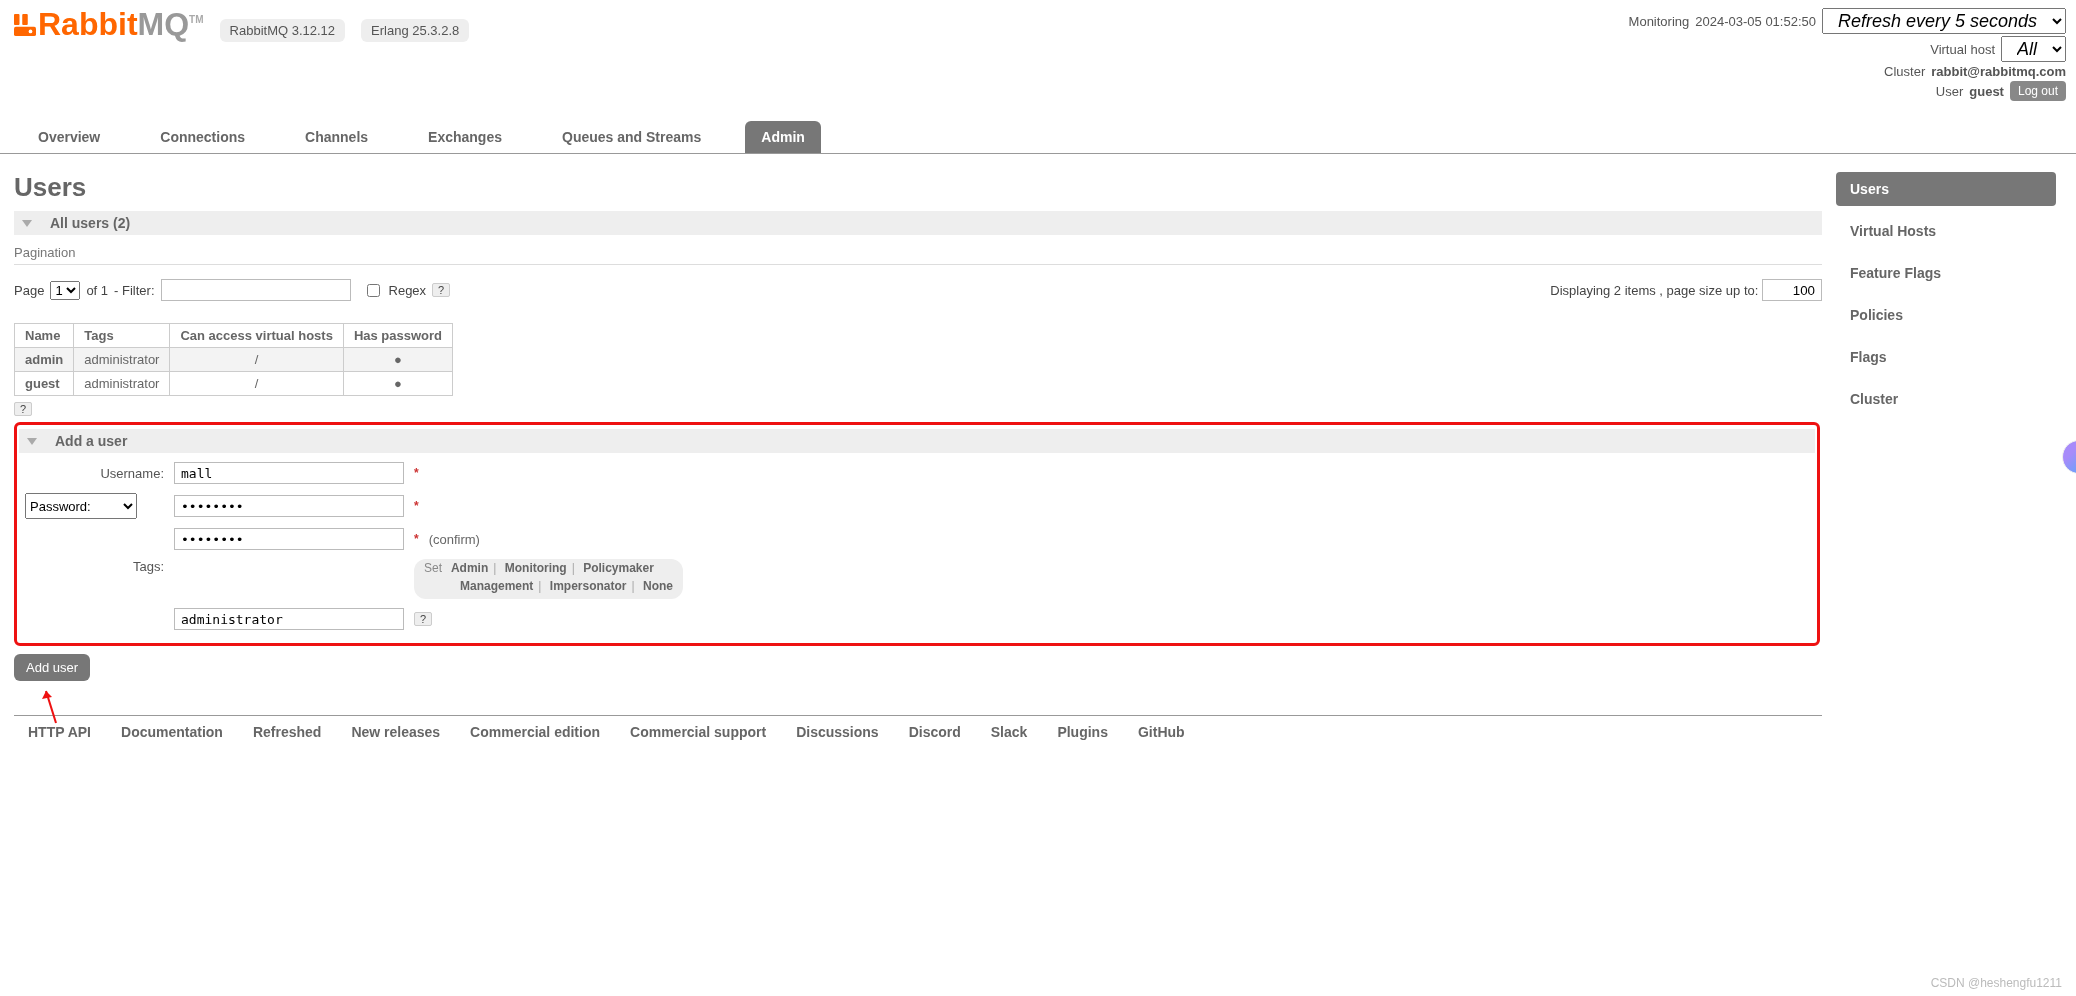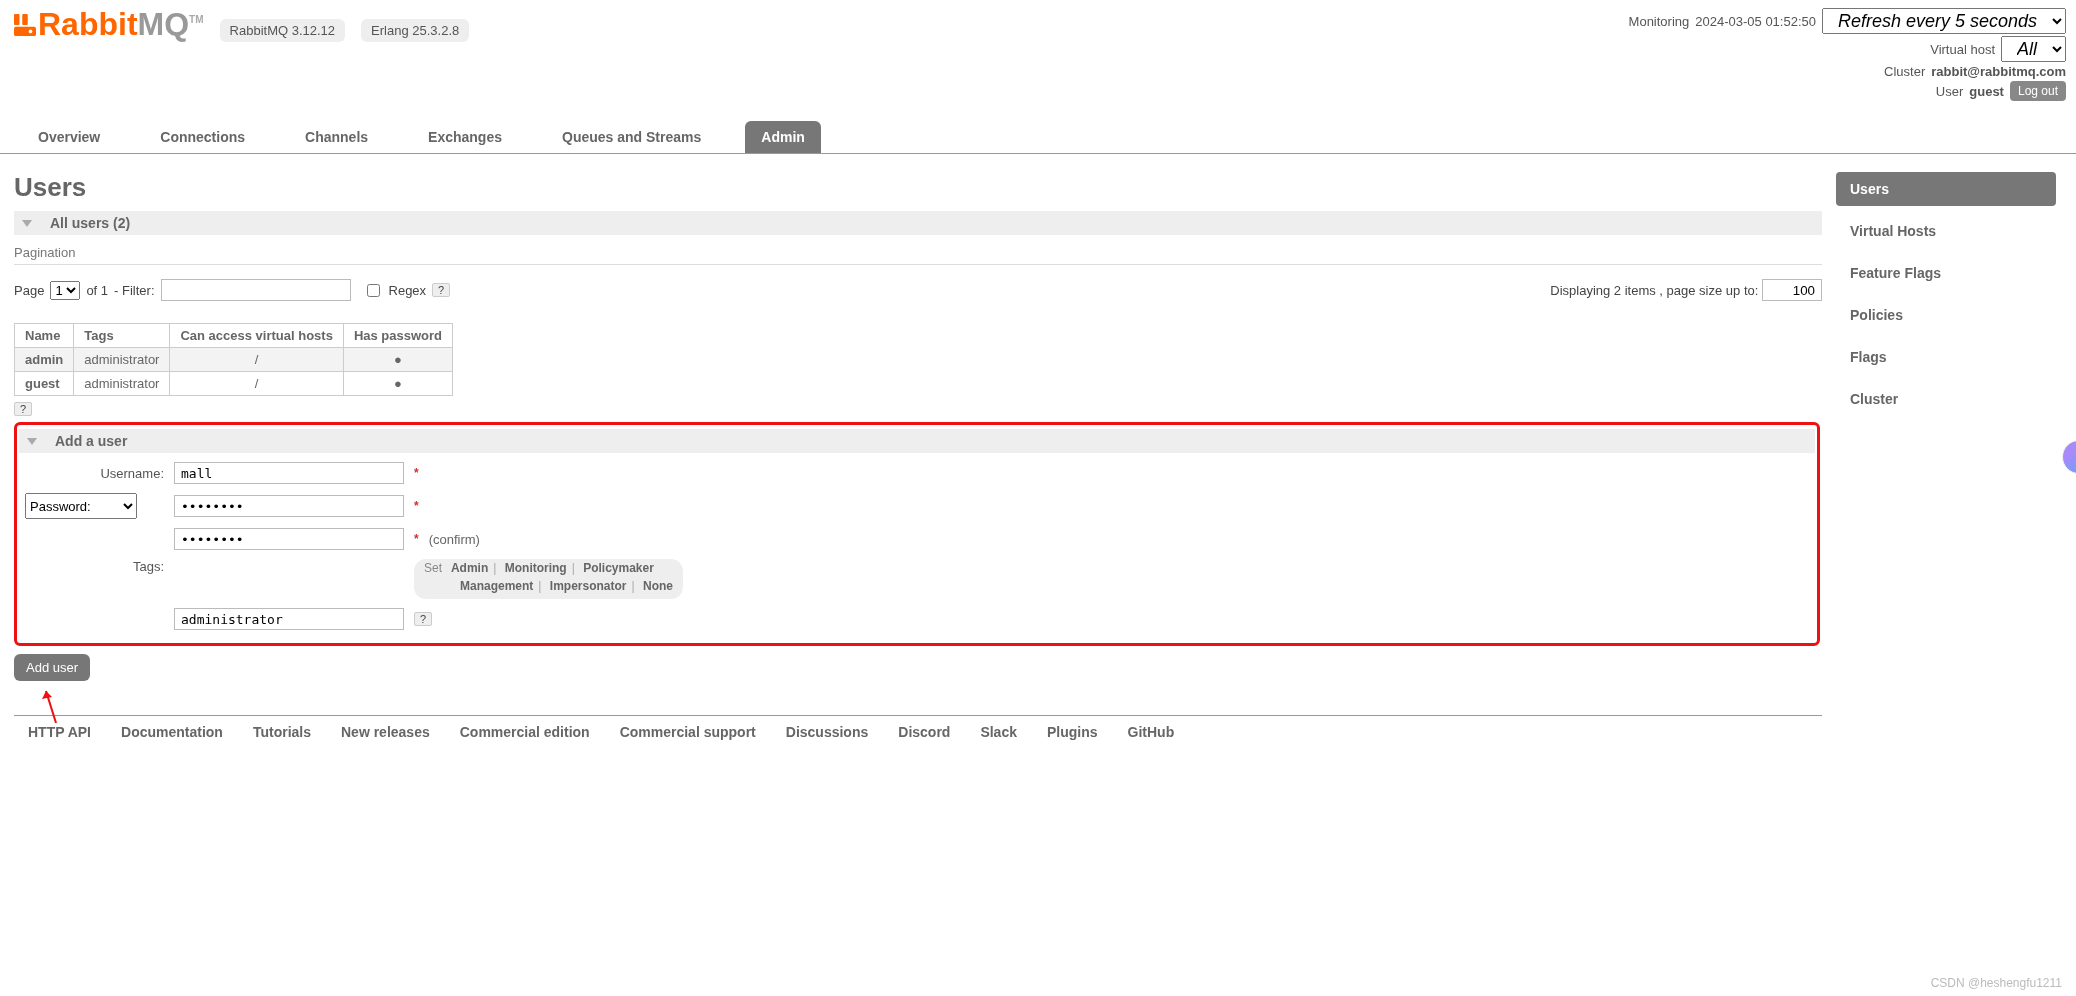--- a/index.html
+++ b/index.html
@@ -285,21 +285,21 @@
     <button class="btn-add">Add user</button>
     <svg class="arrow-red" viewBox="0 0 18 40">
       <line x1="14" y1="38" x2="4" y2="6" stroke="#e11" stroke-width="2"></line>
       <polygon points="4,6 0,14 10,12" fill="#e11"></polygon>
     </svg>
     </div>
 
     <div class="footer">
       <a>HTTP API</a>
       <a>Documentation</a>
-      <a>Tutorials</a>
+      <a>Refreshed</a>
       <a>New releases</a>
       <a>Commercial edition</a>
       <a>Commercial support</a>
       <a>Discussions</a>
       <a>Discord</a>
       <a>Slack</a>
       <a>Plugins</a>
       <a>GitHub</a>
     </div>
 

